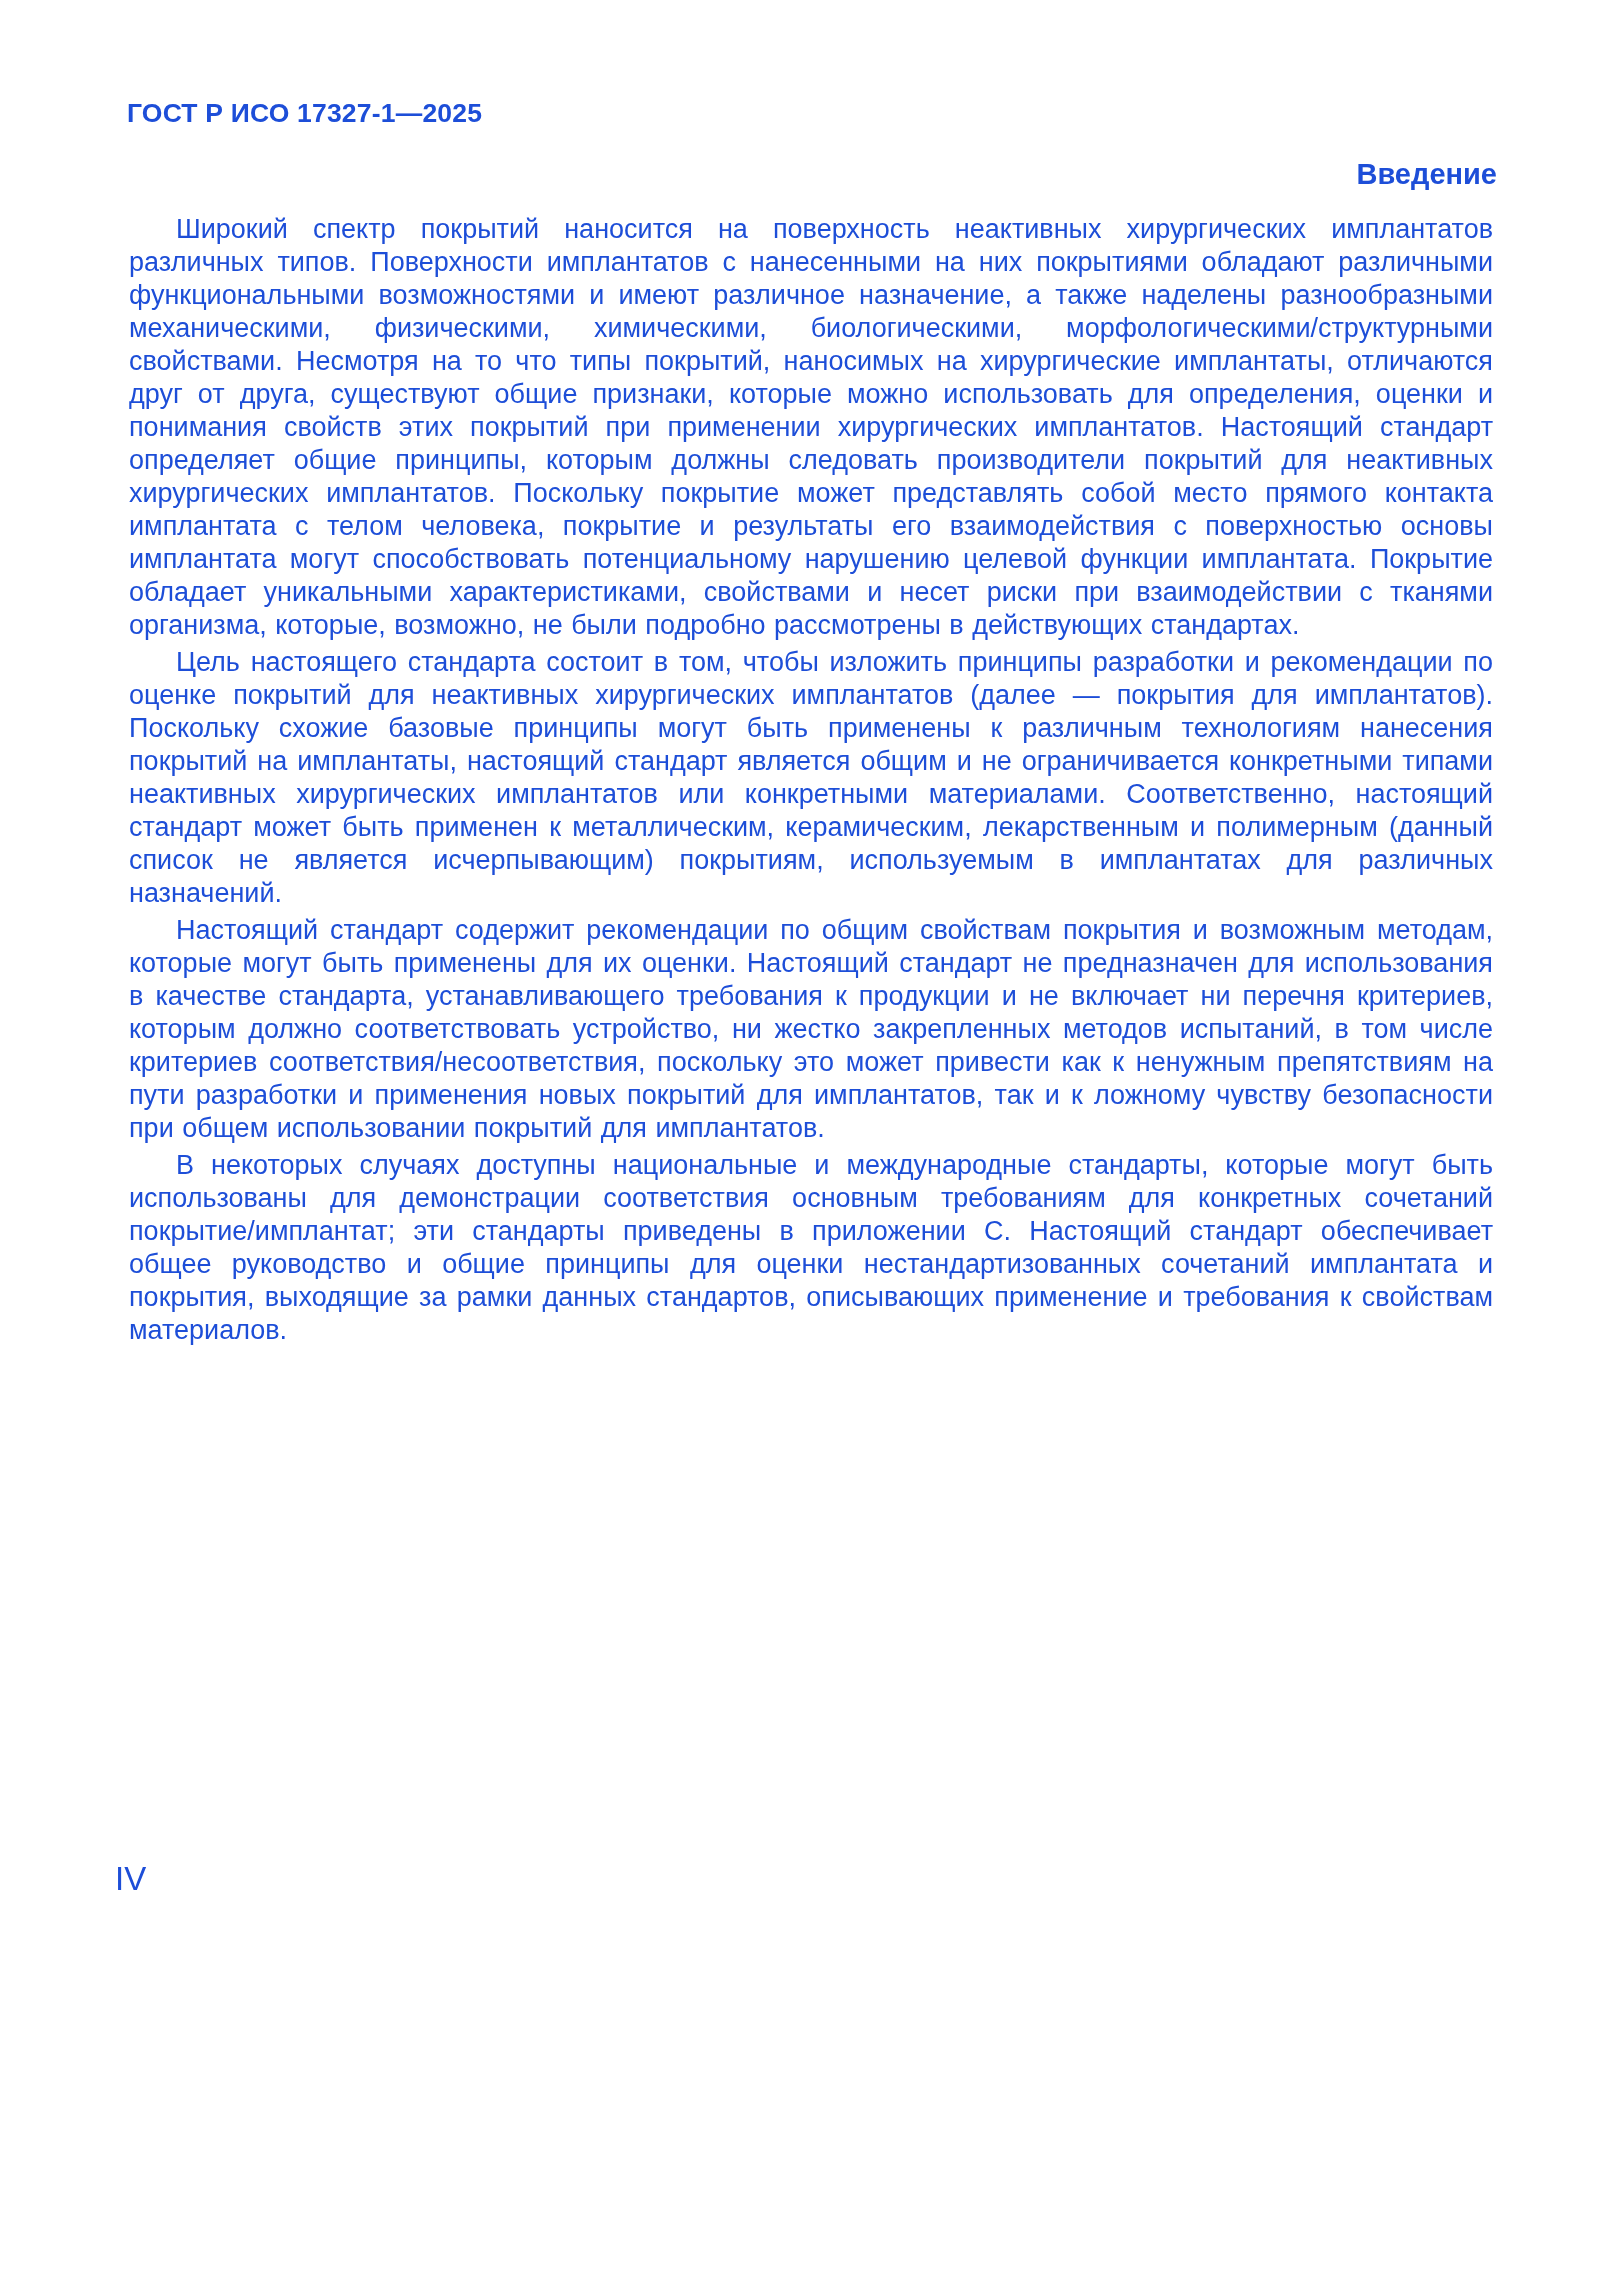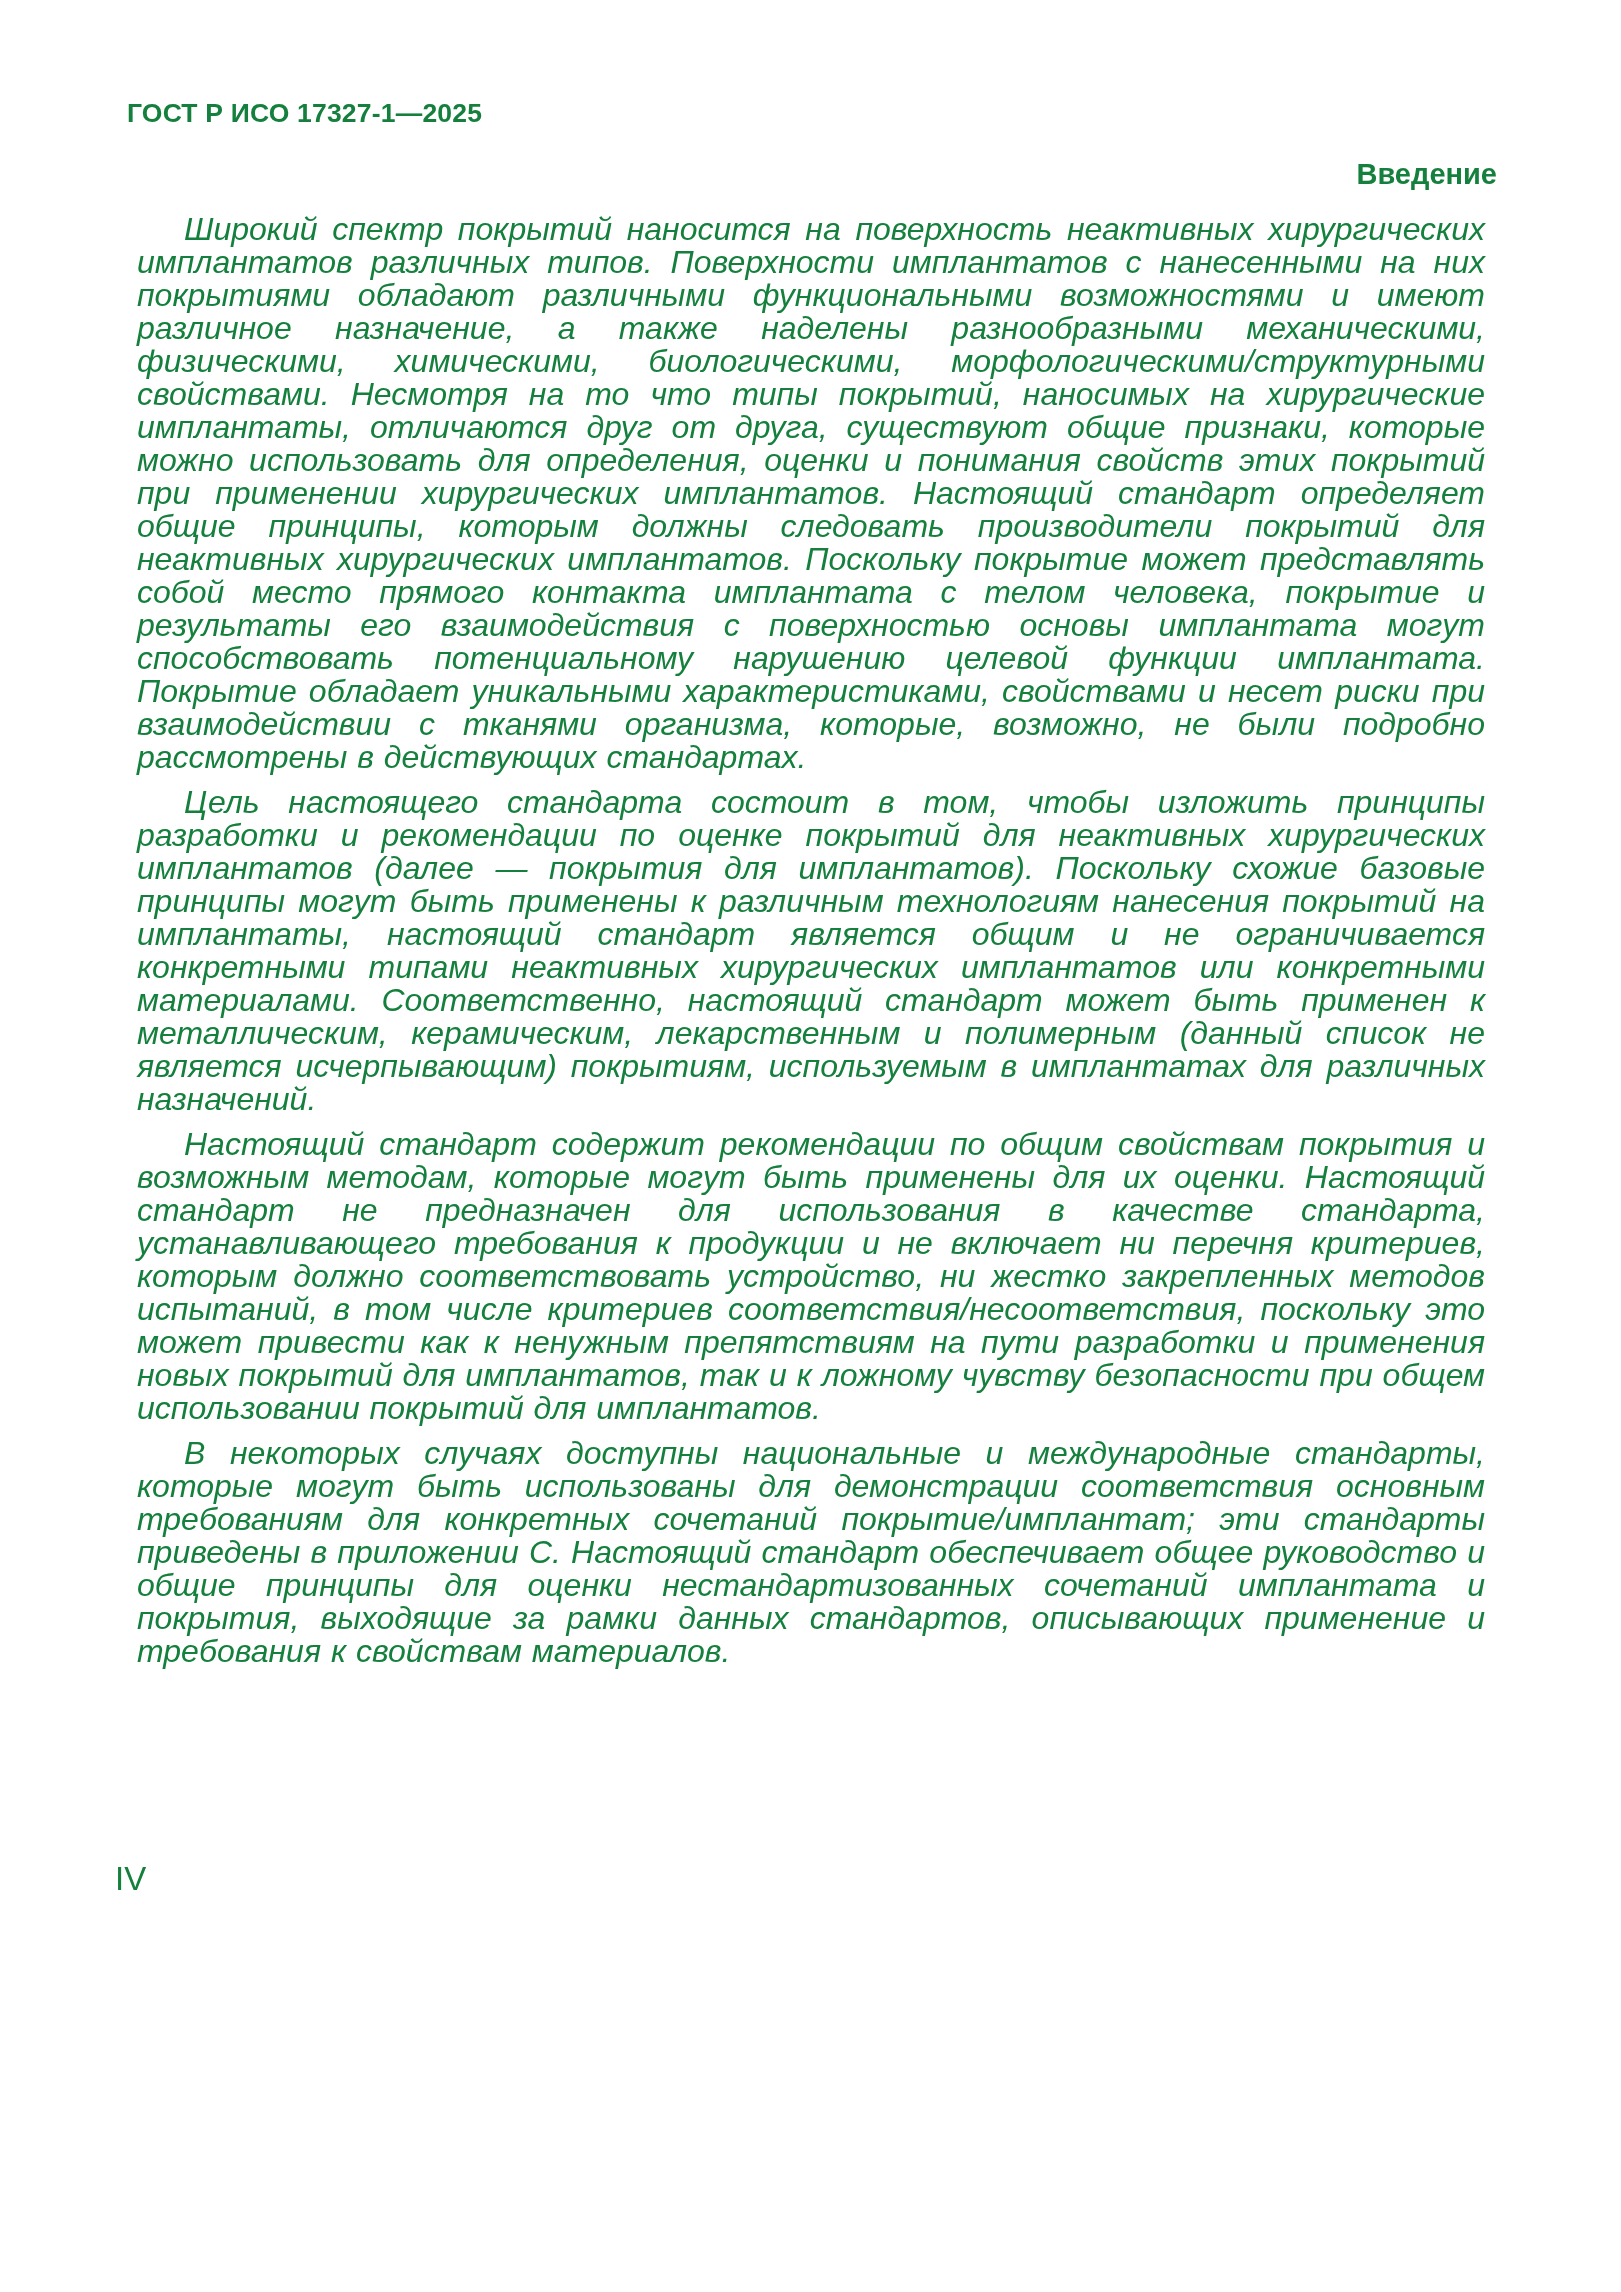--- a/index.html
+++ b/index.html
@@ -5,21 +5,21 @@
   html, body {
     margin: 0;
     padding: 0;
     background: #ffffff;
   }
   .page {
     position: relative;
     width: 1621px;
     height: 2293px;
     background: #ffffff;
-    color: #15803d;
+    color: #1d4ed8;
     font-family: "Liberation Sans", sans-serif;
     overflow: hidden;
   }
   .content {
     position: absolute;
     left: 125px;
     top: 98px;
     width: 1372px;
   }
   .doc-header {
@@ -28,27 +28,26 @@
     letter-spacing: 0.2px;
     margin: 0 0 0 2px;
   }
   .doc-title {
     text-align: right;
     font-size: 29px;
     font-weight: bold;
     margin: 29px 0 21.6px 0;
   }
   .body-par {
-    margin: 12px;
-    font-size: 32px;
+    margin: 4px;
+    font-size: 27px;
     line-height: 33px;
     text-align: justify;
     text-indent: 47px;
     word-spacing: 1px;
-    font-style: italic;
   }
   .page-number {
     position: absolute;
     left: 115px;
     top: 1860px;
     font-size: 33px;
   }
 </style>
 </head>
 <body>

